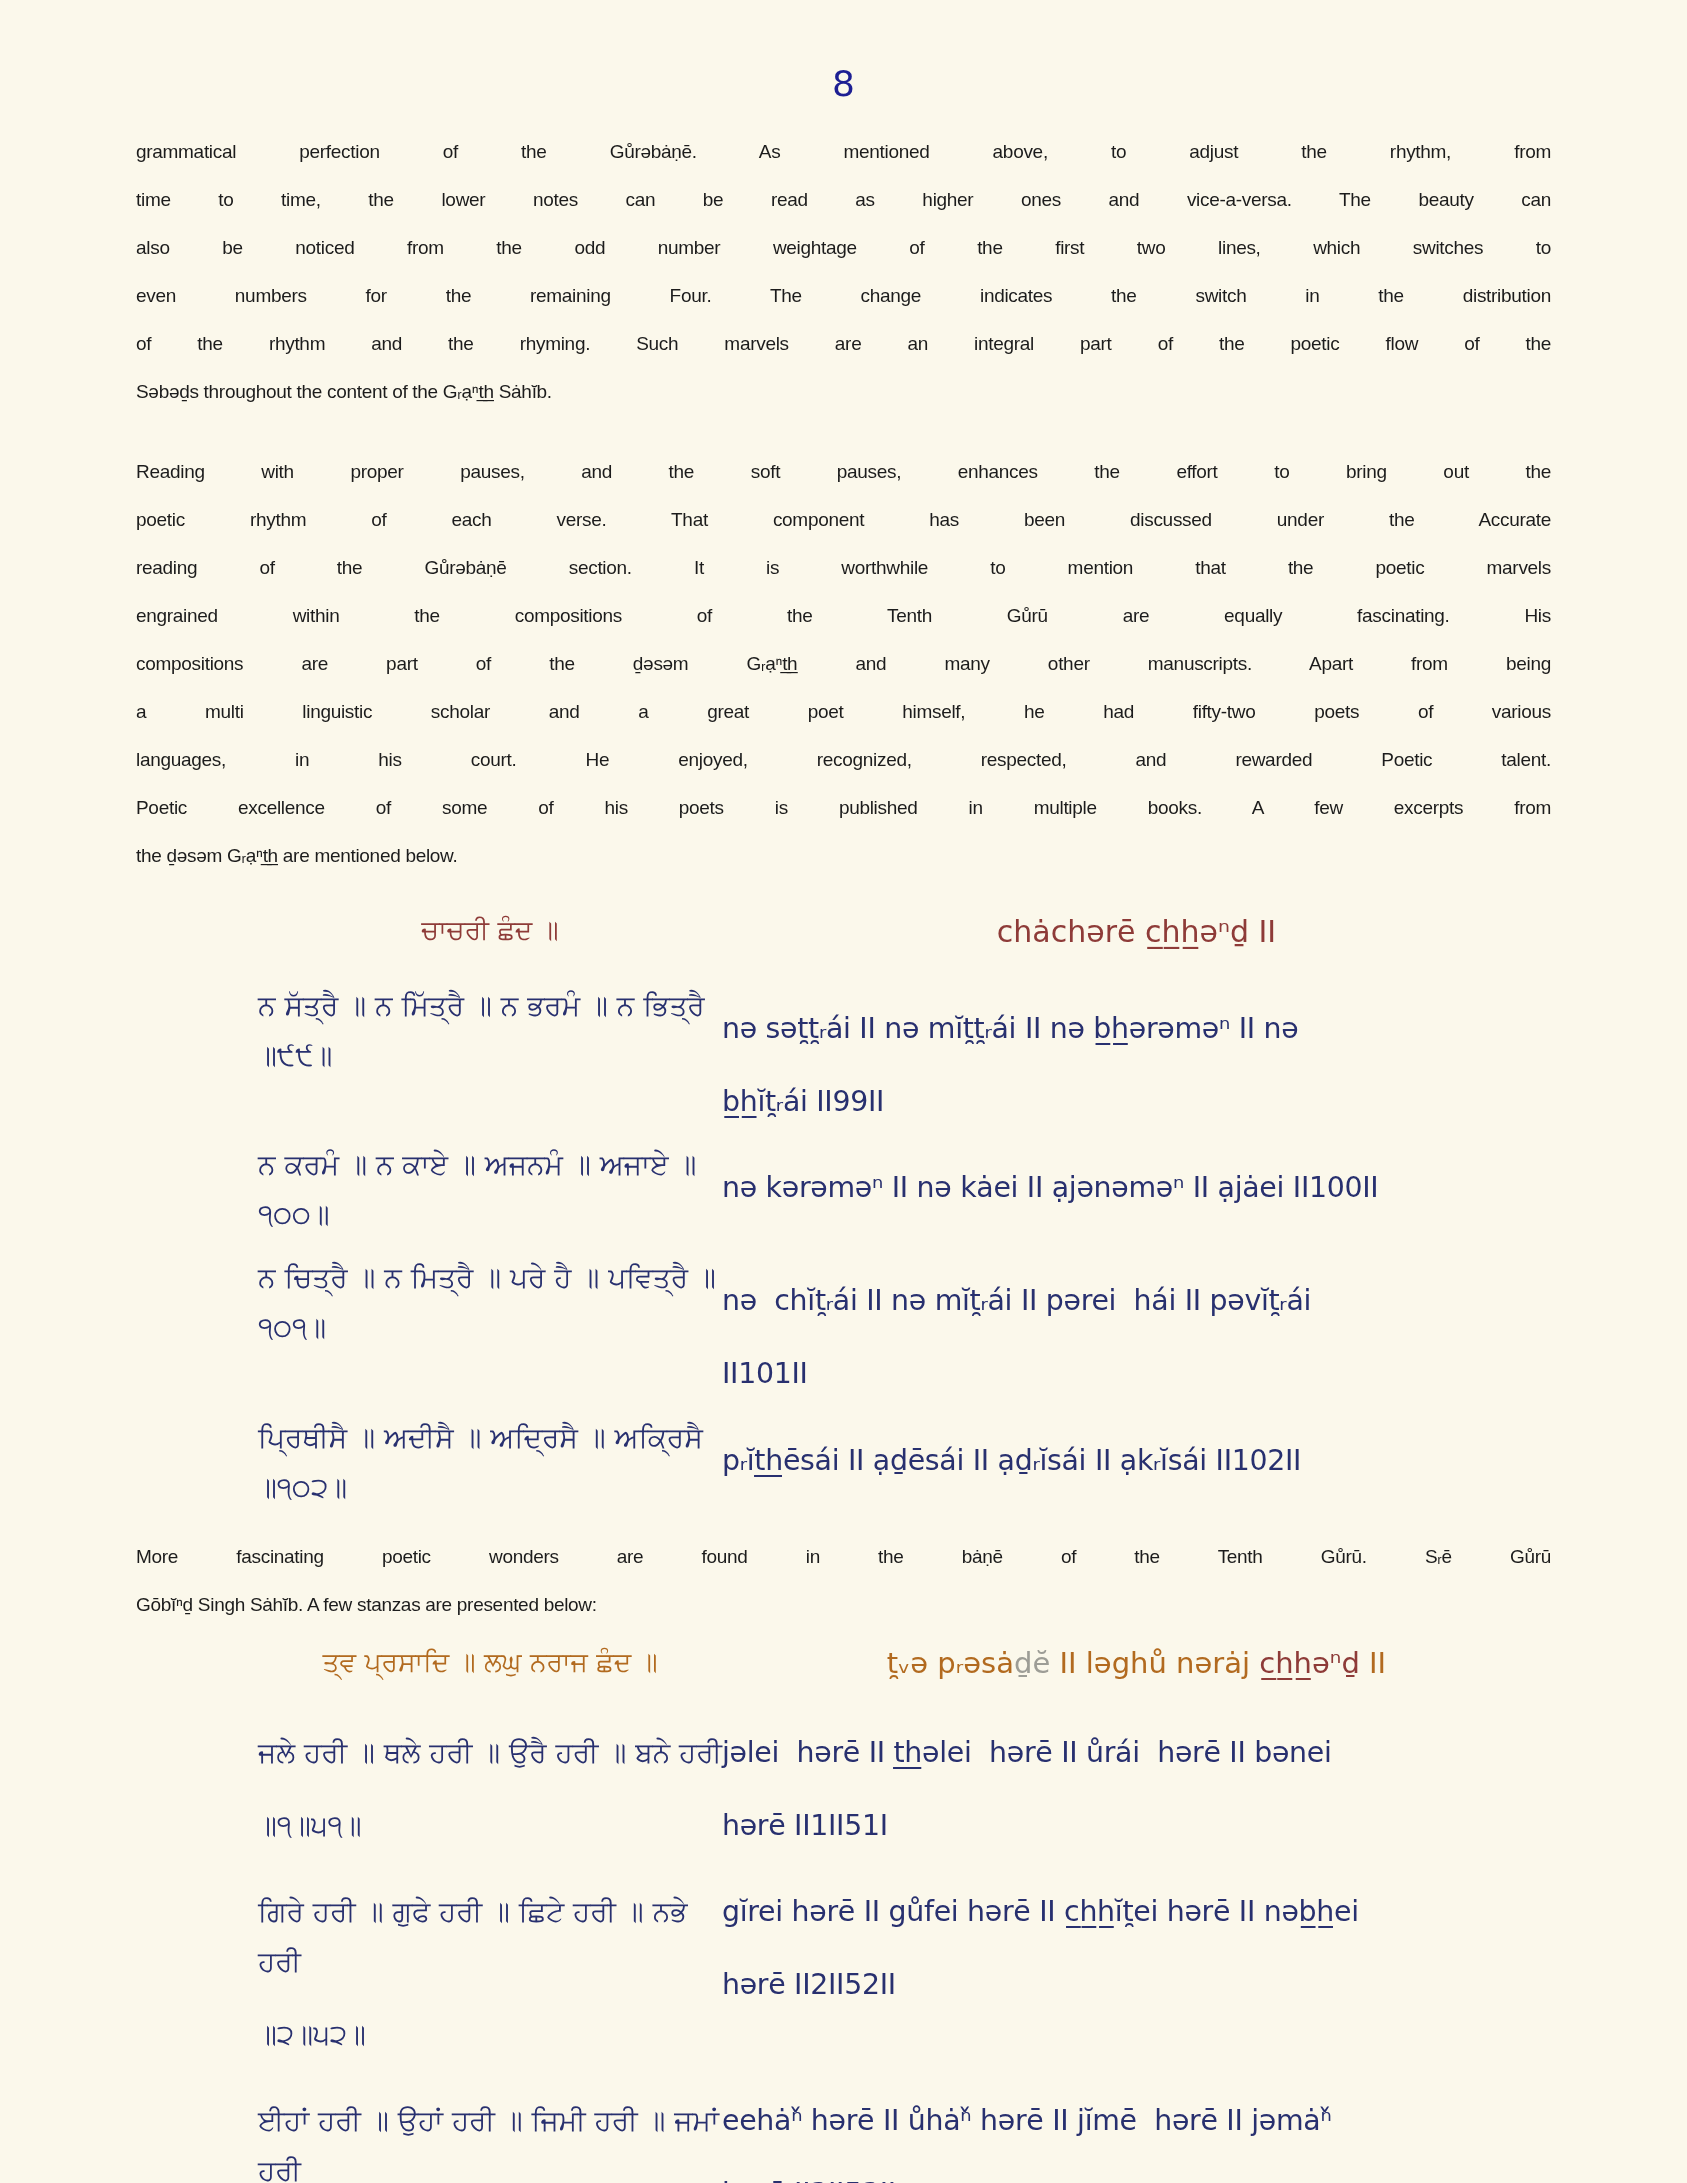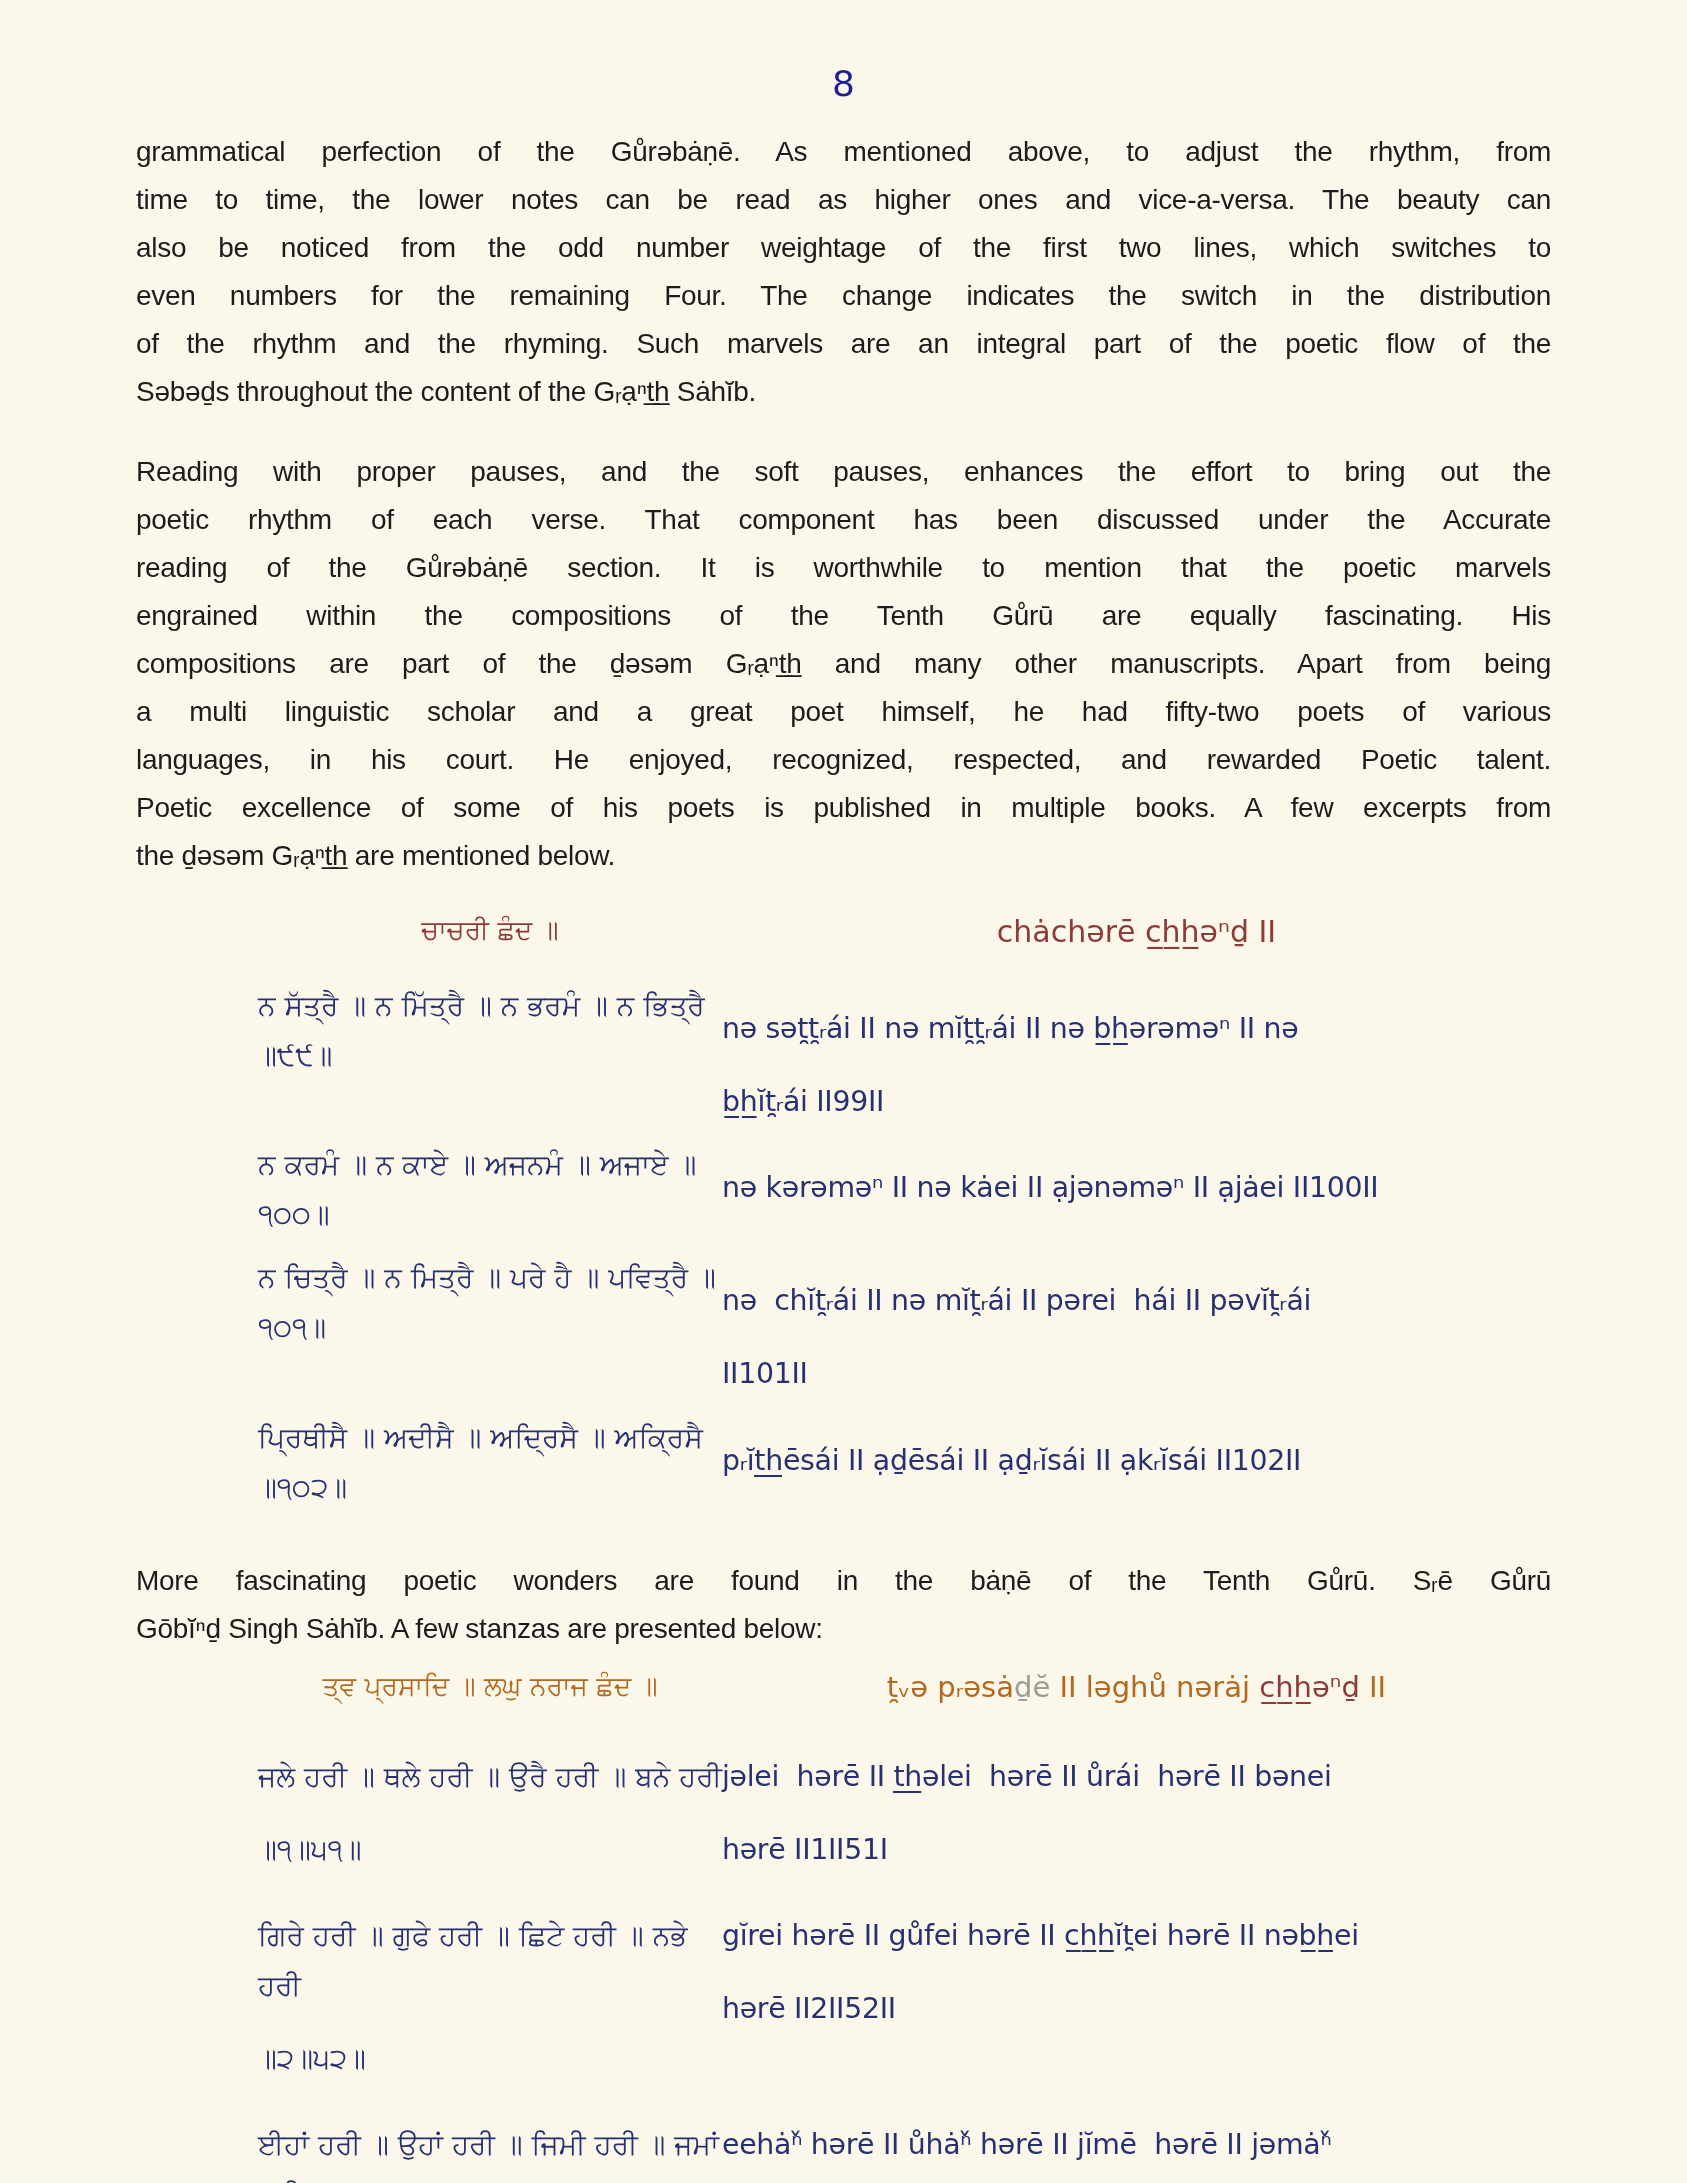--- a/index.html
+++ b/index.html
@@ -10,26 +10,26 @@
   html,body{background:#e8e8e8;}
   .page{
     width:1687px;height:2183px;background:var(--cream);
     padding:63px 136px 0 136px;position:relative;overflow:hidden;
     font-family:"Liberation Sans", sans-serif;color:var(--ink);
   }
   .pageno{
     text-align:center;font-size:36px;color:var(--pageno);
     font-family:"DejaVu Sans", sans-serif;height:53px;
   }
-  .para{font-size:28px;line-height:48px;letter-spacing:-0.3px;}
+  .para{font-size:19px;line-height:48px;letter-spacing:-0.3px;}
   .para .line{text-align:justify;text-align-last:justify;white-space:normal;}
   .para .line:last-child{text-align-last:left;}
   .para1{margin-top:12px;}
   .para2{margin-top:32px;}
-  .para3{margin-top:44px;}
+  .para3{margin-top:20px;}
 
   .vgrid{display:grid;grid-template-columns:586px 1fr;column-gap:0;}
   .vgrid .lcell{padding-left:122px;}
 
   .s1-headers{margin-top:34px;}
   .hdr-g{font-size:26.5px;color:var(--maroon);text-align:center;
          font-family:"DejaVu Sans", sans-serif;white-space:pre-wrap;}
   .hdr-t{font-size:30px;color:var(--maroon);text-align:center;
          font-family:"DejaVu Sans", sans-serif;white-space:pre-wrap;}
   .s2-headers{margin-top:17px;}

